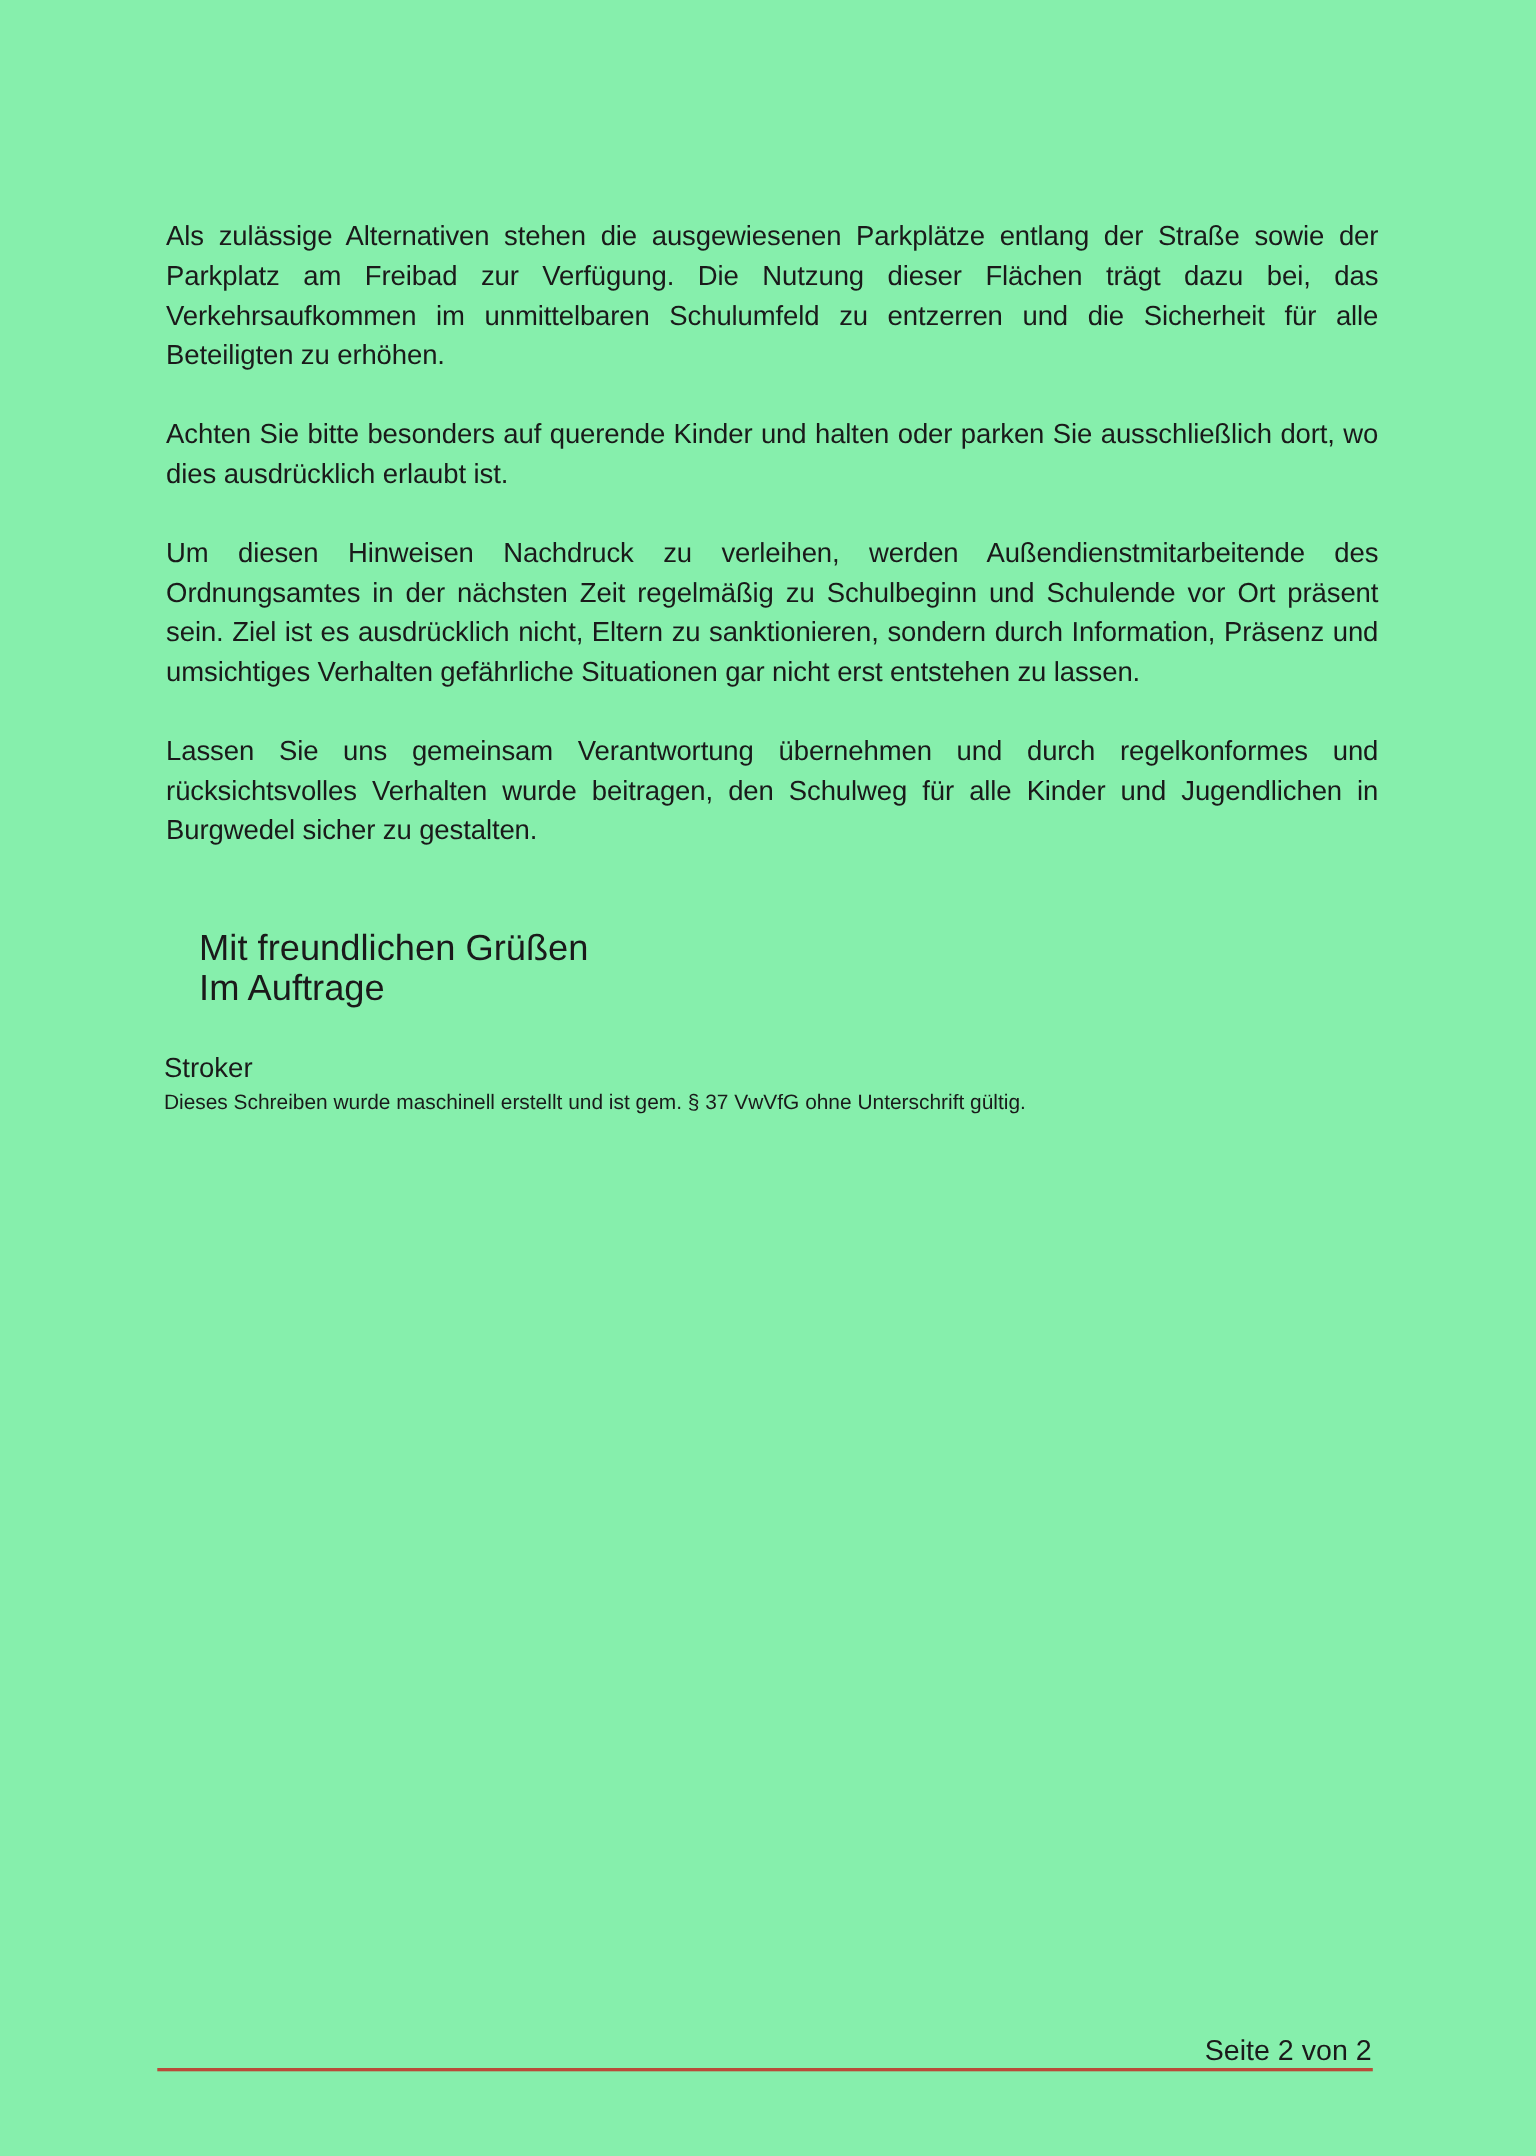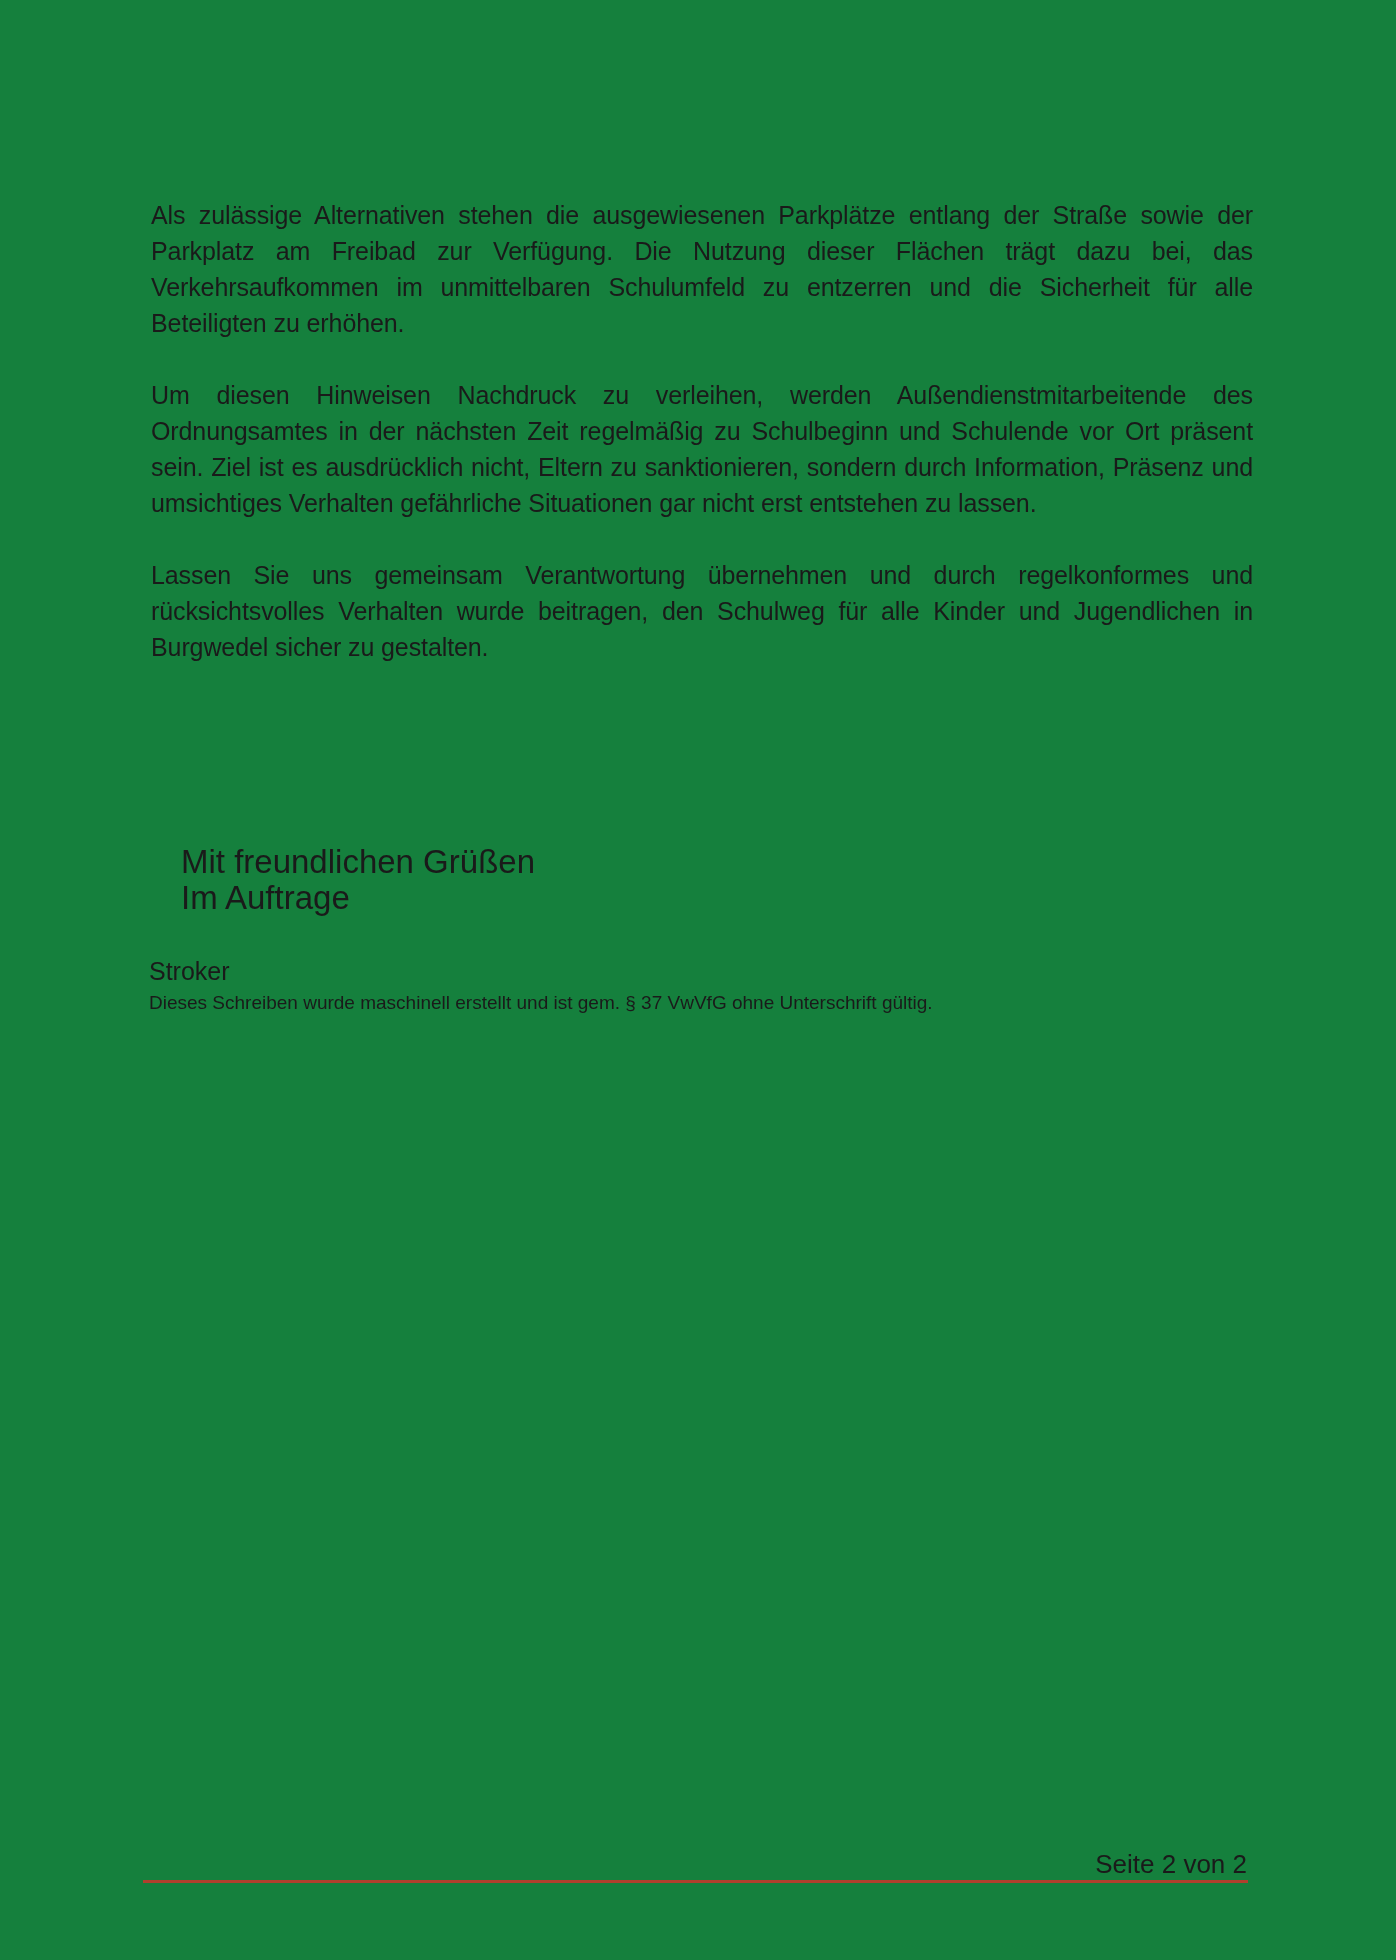--- a/index.html
+++ b/index.html
@@ -1,41 +1,42 @@
 <!DOCTYPE html>
 <html><head>
   <meta charset="utf-8">
   <style>
     html, body { margin: 0; padding: 0; background: #ffffff; }
     body {
       width: 1396px; height: 1960px; position: relative; overflow: hidden;
       font-family: "Liberation Sans", "DejaVu Sans", sans-serif;
       color: #1a1a1a;
     }
-    .page { position: absolute; left: 0; top: 0; width: 1396px; height: 1960px; background: #15803d; }
+    .page { position: absolute; left: 0; top: 0; width: 1396px; height: 1960px; background: #86efac; }
     .body-text {
       position: absolute; left: 151px; top: 197px; width: 1102px;
       font-size: 25px; line-height: 36px; letter-spacing: -0.1px;
     }
     .para { margin: 0 0 36px 0; text-align: justify; }
     .closing { position: absolute; left: 149px; top: 844px; font-size: 33px; line-height: 36px; margin-left: 32px; }
     .signer { position: absolute; left: 149px; top: 953px; font-size: 25px; line-height: 36px; }
     .notice { position: absolute; left: 149px; top: 990px; font-size: 19px; line-height: 26px; }
     .page-num { position: absolute; right: 149px; top: 1846px; font-size: 26px; line-height: 36px; margin-left: 48px; }
     .footer-line {
       position: absolute; left: 143px; top: 1880px; width: 1105px; height: 3px;
       background: #c0392b; opacity: 0.9;
     }
   </style>
 </head>
 <body>
 
 <div class="page">
   <div class="body-text">
     <p class="para">Als zulässige Alternativen stehen die ausgewiesenen Parkplätze entlang der Straße sowie der Parkplatz am Freibad zur Verfügung. Die Nutzung dieser Flächen trägt dazu bei, das Verkehrsaufkommen im unmittelbaren Schulumfeld zu entzerren und die Sicherheit für alle Beteiligten zu erhöhen.</p>
+    <p class="para">Achten Sie bitte besonders auf querende Kinder und halten oder parken Sie ausschließlich dort, wo dies ausdrücklich erlaubt ist.</p>
     <p class="para">Um diesen Hinweisen Nachdruck zu verleihen, werden Außendienstmitarbeitende des Ordnungsamtes in der nächsten Zeit regelmäßig zu Schulbeginn und Schulende vor Ort präsent sein. Ziel ist es ausdrücklich nicht, Eltern zu sanktionieren, sondern durch Information, Präsenz und umsichtiges Verhalten gefährliche Situationen gar nicht erst entstehen zu lassen.</p>
     <p class="para">Lassen Sie uns gemeinsam Verantwortung übernehmen und durch regelkonformes und rücksichtsvolles Verhalten wurde beitragen, den Schulweg für alle Kinder und Jugendlichen in Burgwedel sicher zu gestalten.</p>
   </div>
 
   <div class="closing">
     <div>Mit freundlichen Grüßen</div>
     <div>Im Auftrage</div>
   </div>
 
   <div class="signer">Stroker</div>

